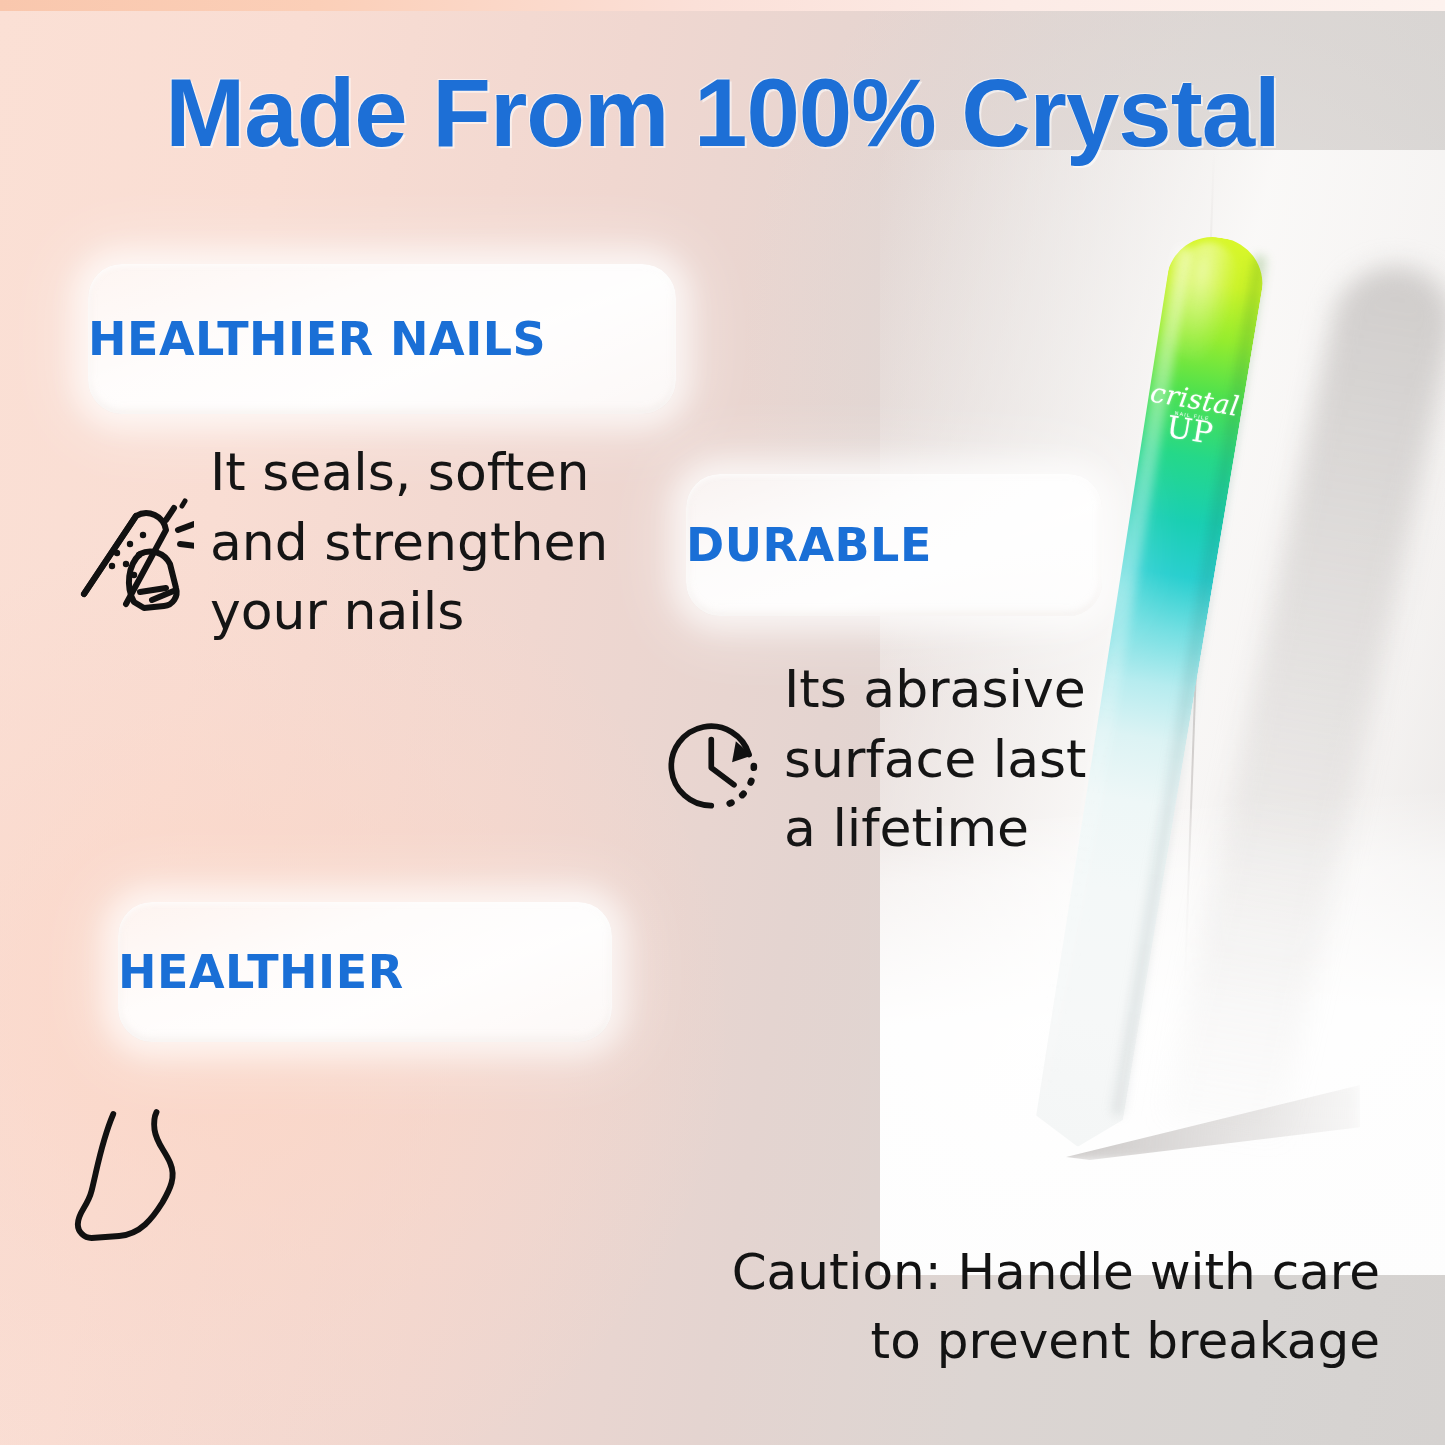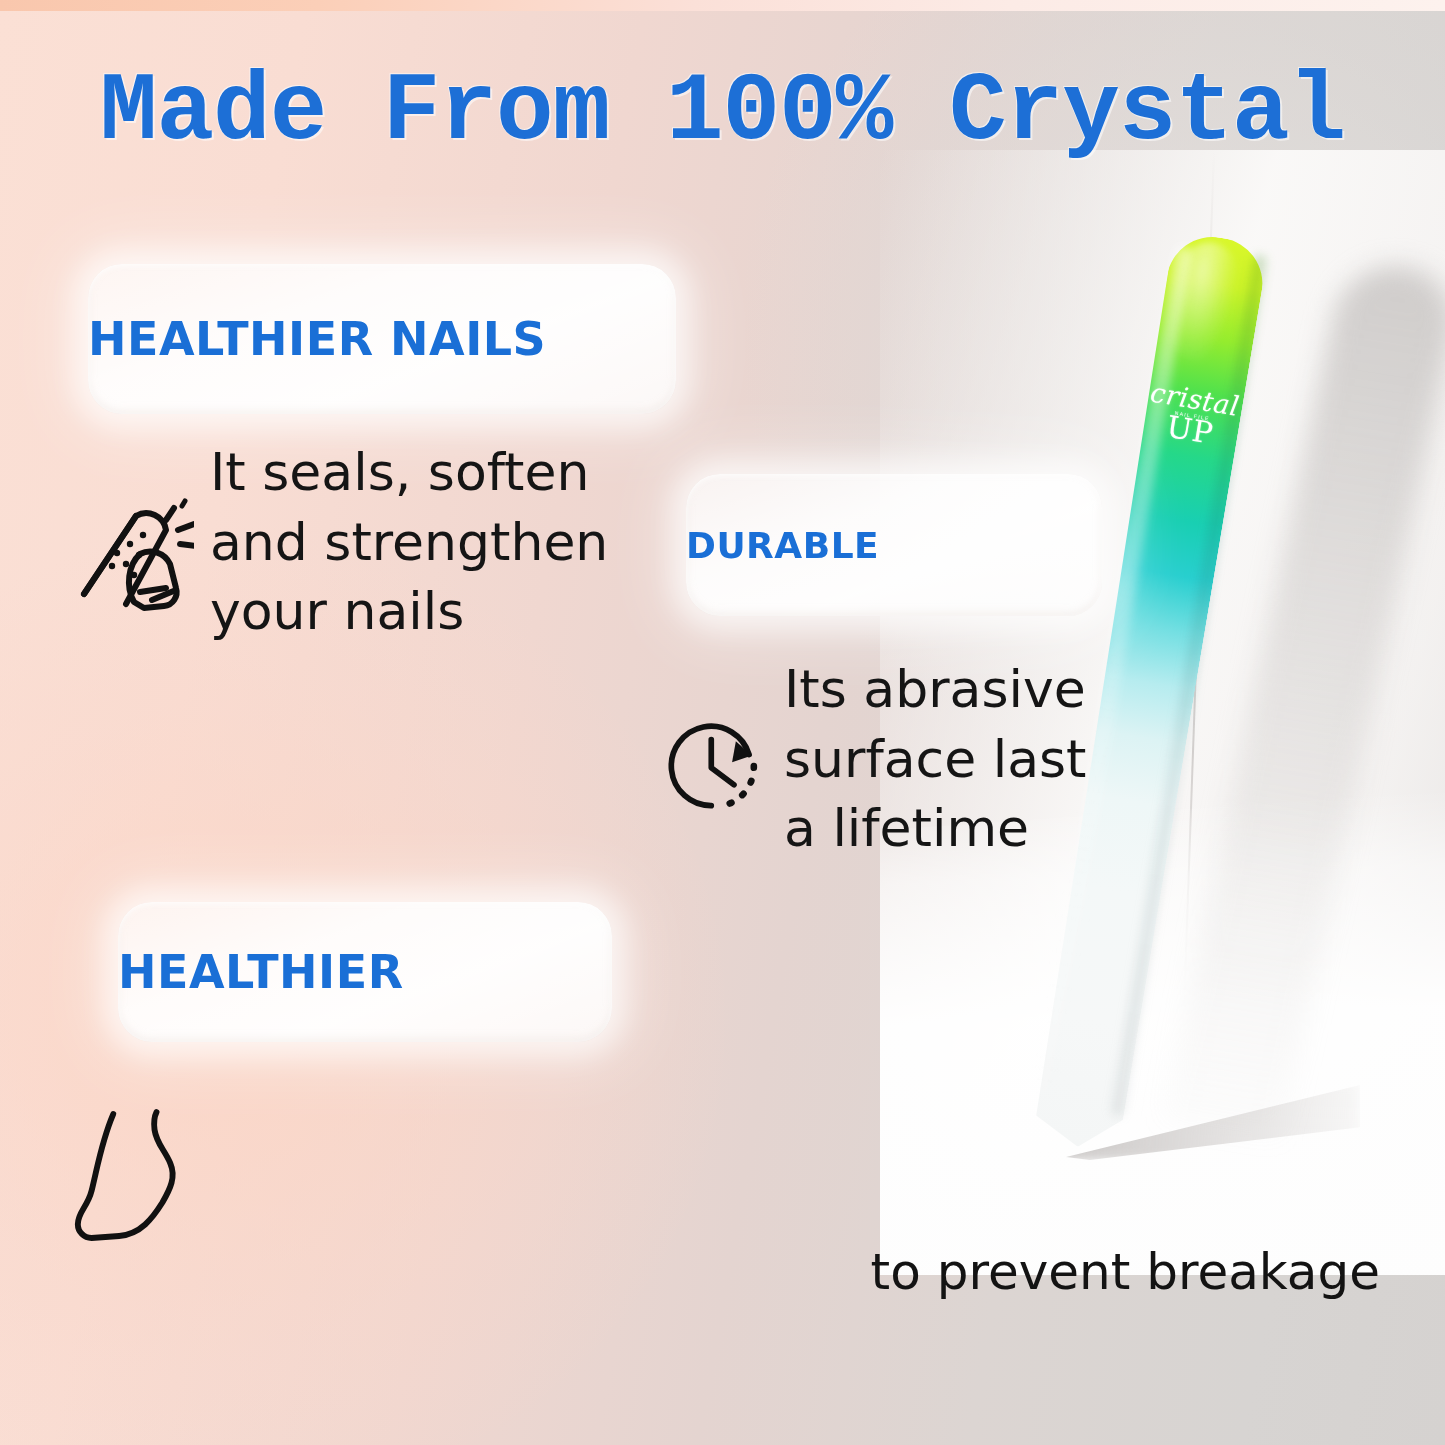--- a/index.html
+++ b/index.html
@@ -140,21 +140,21 @@
   }
   #file .logo .l2{
     display:block; font-family:"DejaVu Serif", serif;
     font-size:30px; letter-spacing:.5px; margin-top:-3px; font-weight:400;
   }
 
   
   #headline{
     position:absolute; left:0; top:58px; width:1445px;
     text-align:center;
-    font-family:Liberation Mono, monospace;
+    font-family:Liberation Sans, sans-serif;
     font-weight:700;
     font-size:96px;
     letter-spacing:-1px;
     color:#1d6fd6;
     text-shadow:
       0 0 1px rgba(255,255,255,.9),
       2px 2px 0 rgba(255,255,255,.55),
       -1px -1px 0 rgba(255,255,255,.55);
     white-space:nowrap;
   }
@@ -171,21 +171,21 @@
       0 0 60px 26px rgba(255,255,255,.35),
       inset 0 2px 6px rgba(255,255,255,.95),
       inset 0 -3px 8px rgba(226,214,210,.35);
     color:#1a6fd6;
     font-family:"DejaVu Sans", sans-serif;
     font-weight:700;
     letter-spacing:.5px;
     text-shadow:0 0 1px rgba(255,255,255,.8), 1px 1px 0 rgba(255,255,255,.5);
   }
   #badge1{ left:88px;  top:264px;  width:588px; height:150px; font-size:46px; }
-  #badge2{ left:686px; top:474px;  width:416px; height:142px; font-size:36px; }
+  #badge2{ left:686px; top:474px;  width:416px; height:142px; font-size:46px; }
   #badge3{ left:118px; top:902px;  width:494px; height:140px; font-size:46px; }
 
   
   .feature{ position:absolute; display:flex; align-items:center; }
   .feature .ico{ flex:0 0 auto; }
   .feature .txt{
     font-family:"DejaVu Sans", sans-serif;
     font-weight:400;
     color:#151515;
     font-size:52px;
@@ -313,14 +313,15 @@
                l28 -2
                C74 134 86 118 96 102
                C104 88 110 76 104 62
                C98 48 90 42 88 28
                C87 20 88 14 90 10"></path>
     </svg>
   </div>
 </div>
 
 <div id="caution">
+  <div>Caution: Handle with care</div>
   <div>to prevent breakage</div>
 </div>
 
 </body></html>

